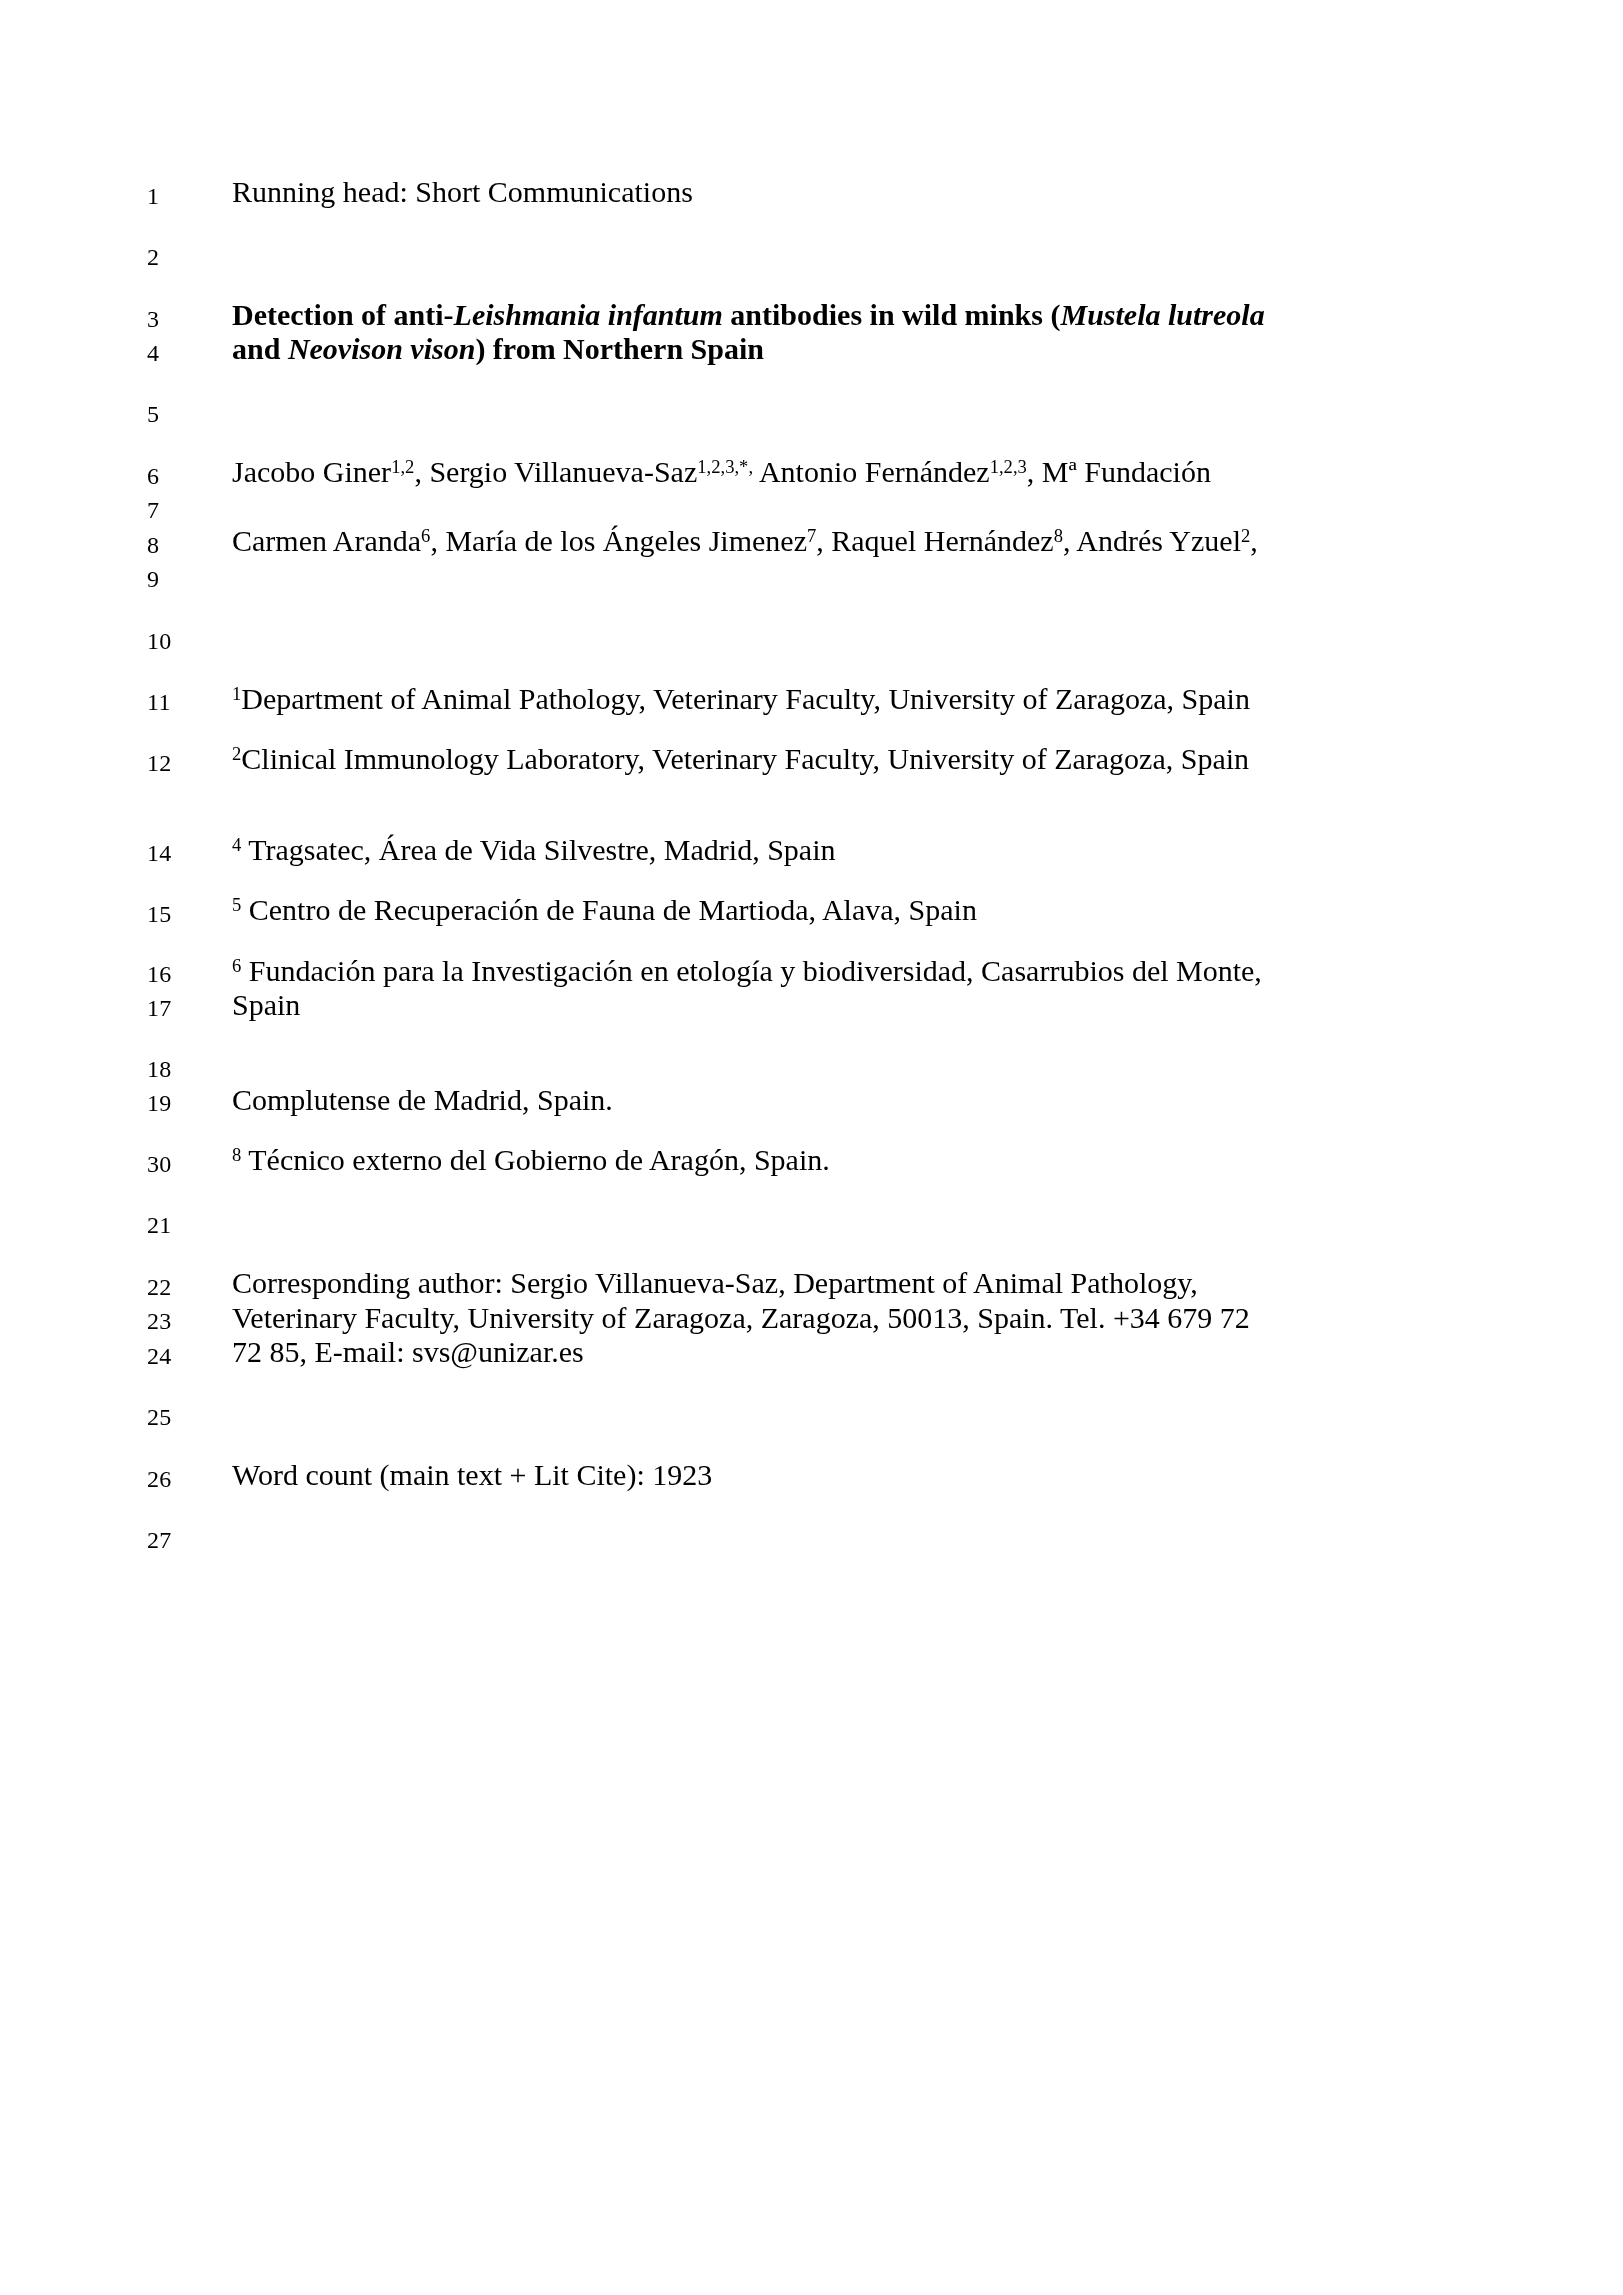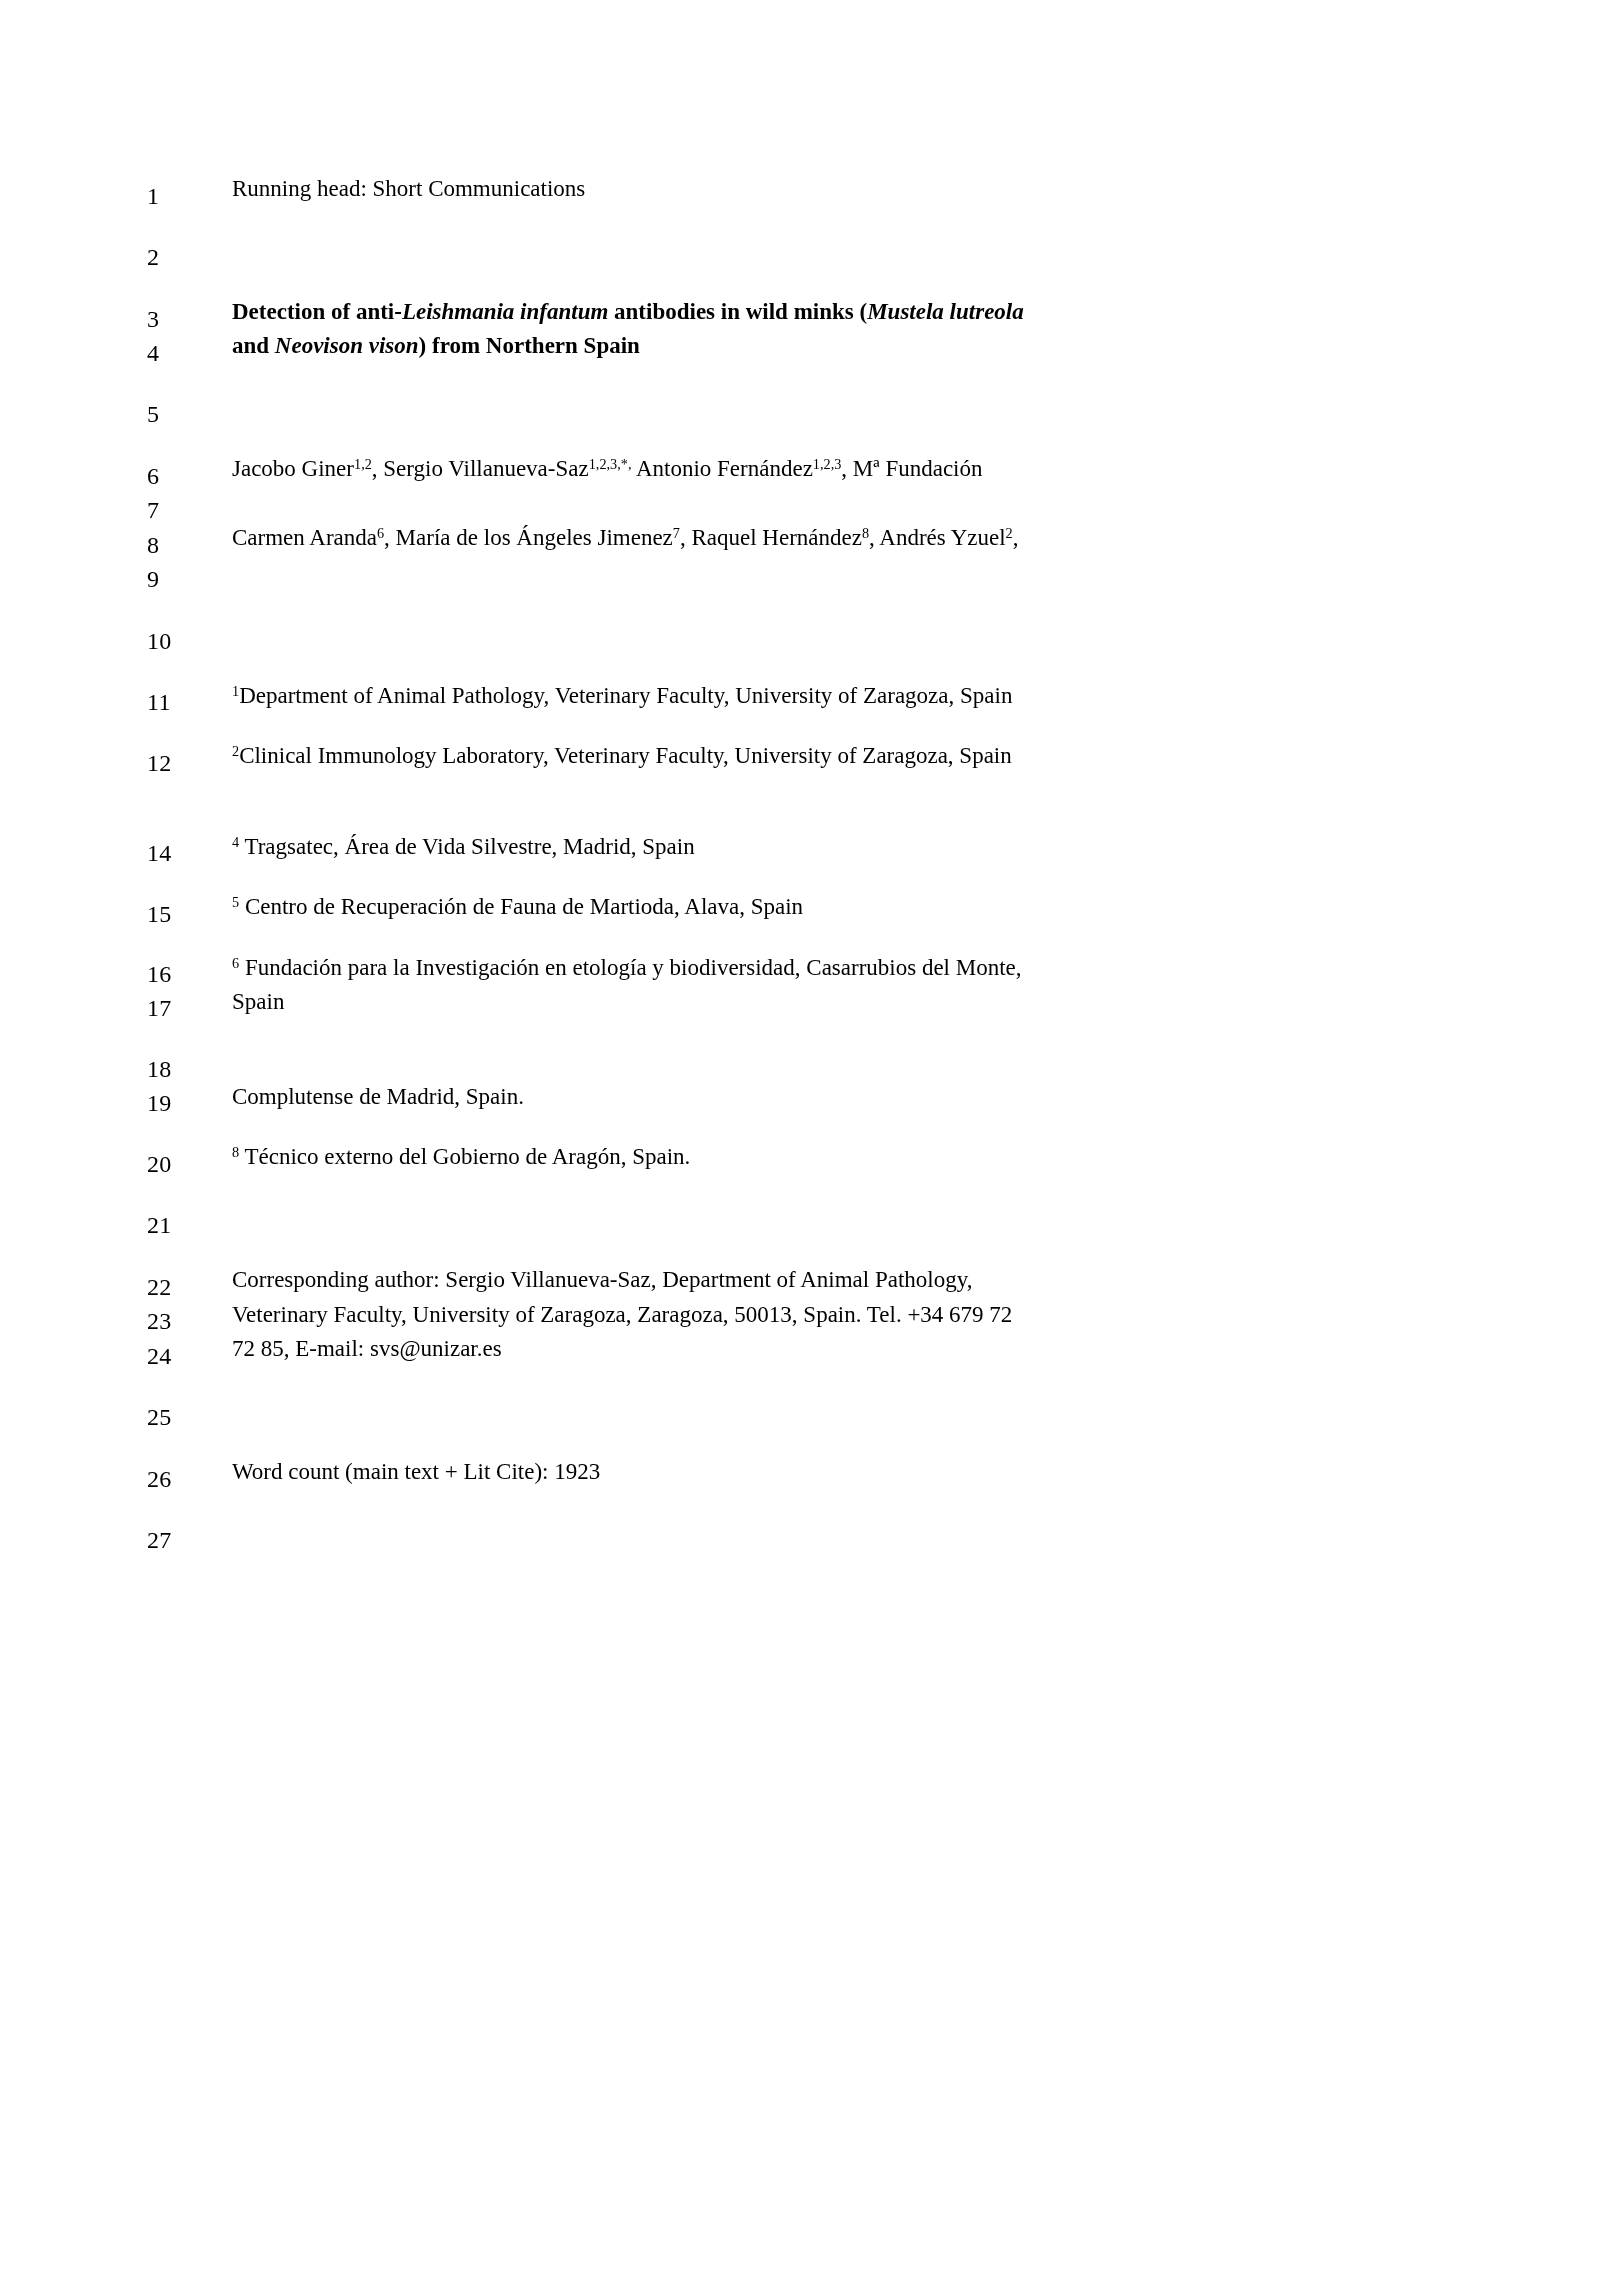--- a/index.html
+++ b/index.html
@@ -37,21 +37,21 @@
     font-size: 24px;
     line-height: 1.0;
     padding-top: 6.5px;
     letter-spacing: 0.3px;
     color: #000;
     user-select: none;
   }
   .txt {
     flex: 1 1 auto;
     padding-right: 170px;
-    font-size: 23px;
+    font-size: 30px;
     line-height: 1.0;
     color: #000;
     white-space: pre-wrap;
   }
   .txt.bold {
     font-weight: bold;
   }
   .txt .it {
     font-style: italic;
     margin-top: 20px;
@@ -174,21 +174,21 @@
     </div>
     <div class="gap-sm"></div>
 
     <div class="line-row">
       <div class="ln">19</div>
       <div class="txt">Complutense de Madrid, Spain.</div>
     </div>
     <div class="gap-md"></div>
 
     <div class="line-row">
-      <div class="ln">20</div>
+      <div class="ln">30</div>
       <div class="txt"><sup>8</sup><span> </span><span>Técnico externo del Gobierno de Aragón, Spain.</span></div>
     </div>
     <div class="gap-lg"></div>
 
     <div class="line-row empty">
       <div class="ln">21</div>
       <div class="txt"></div>
     </div>
     <div class="gap-lg"></div>
 

